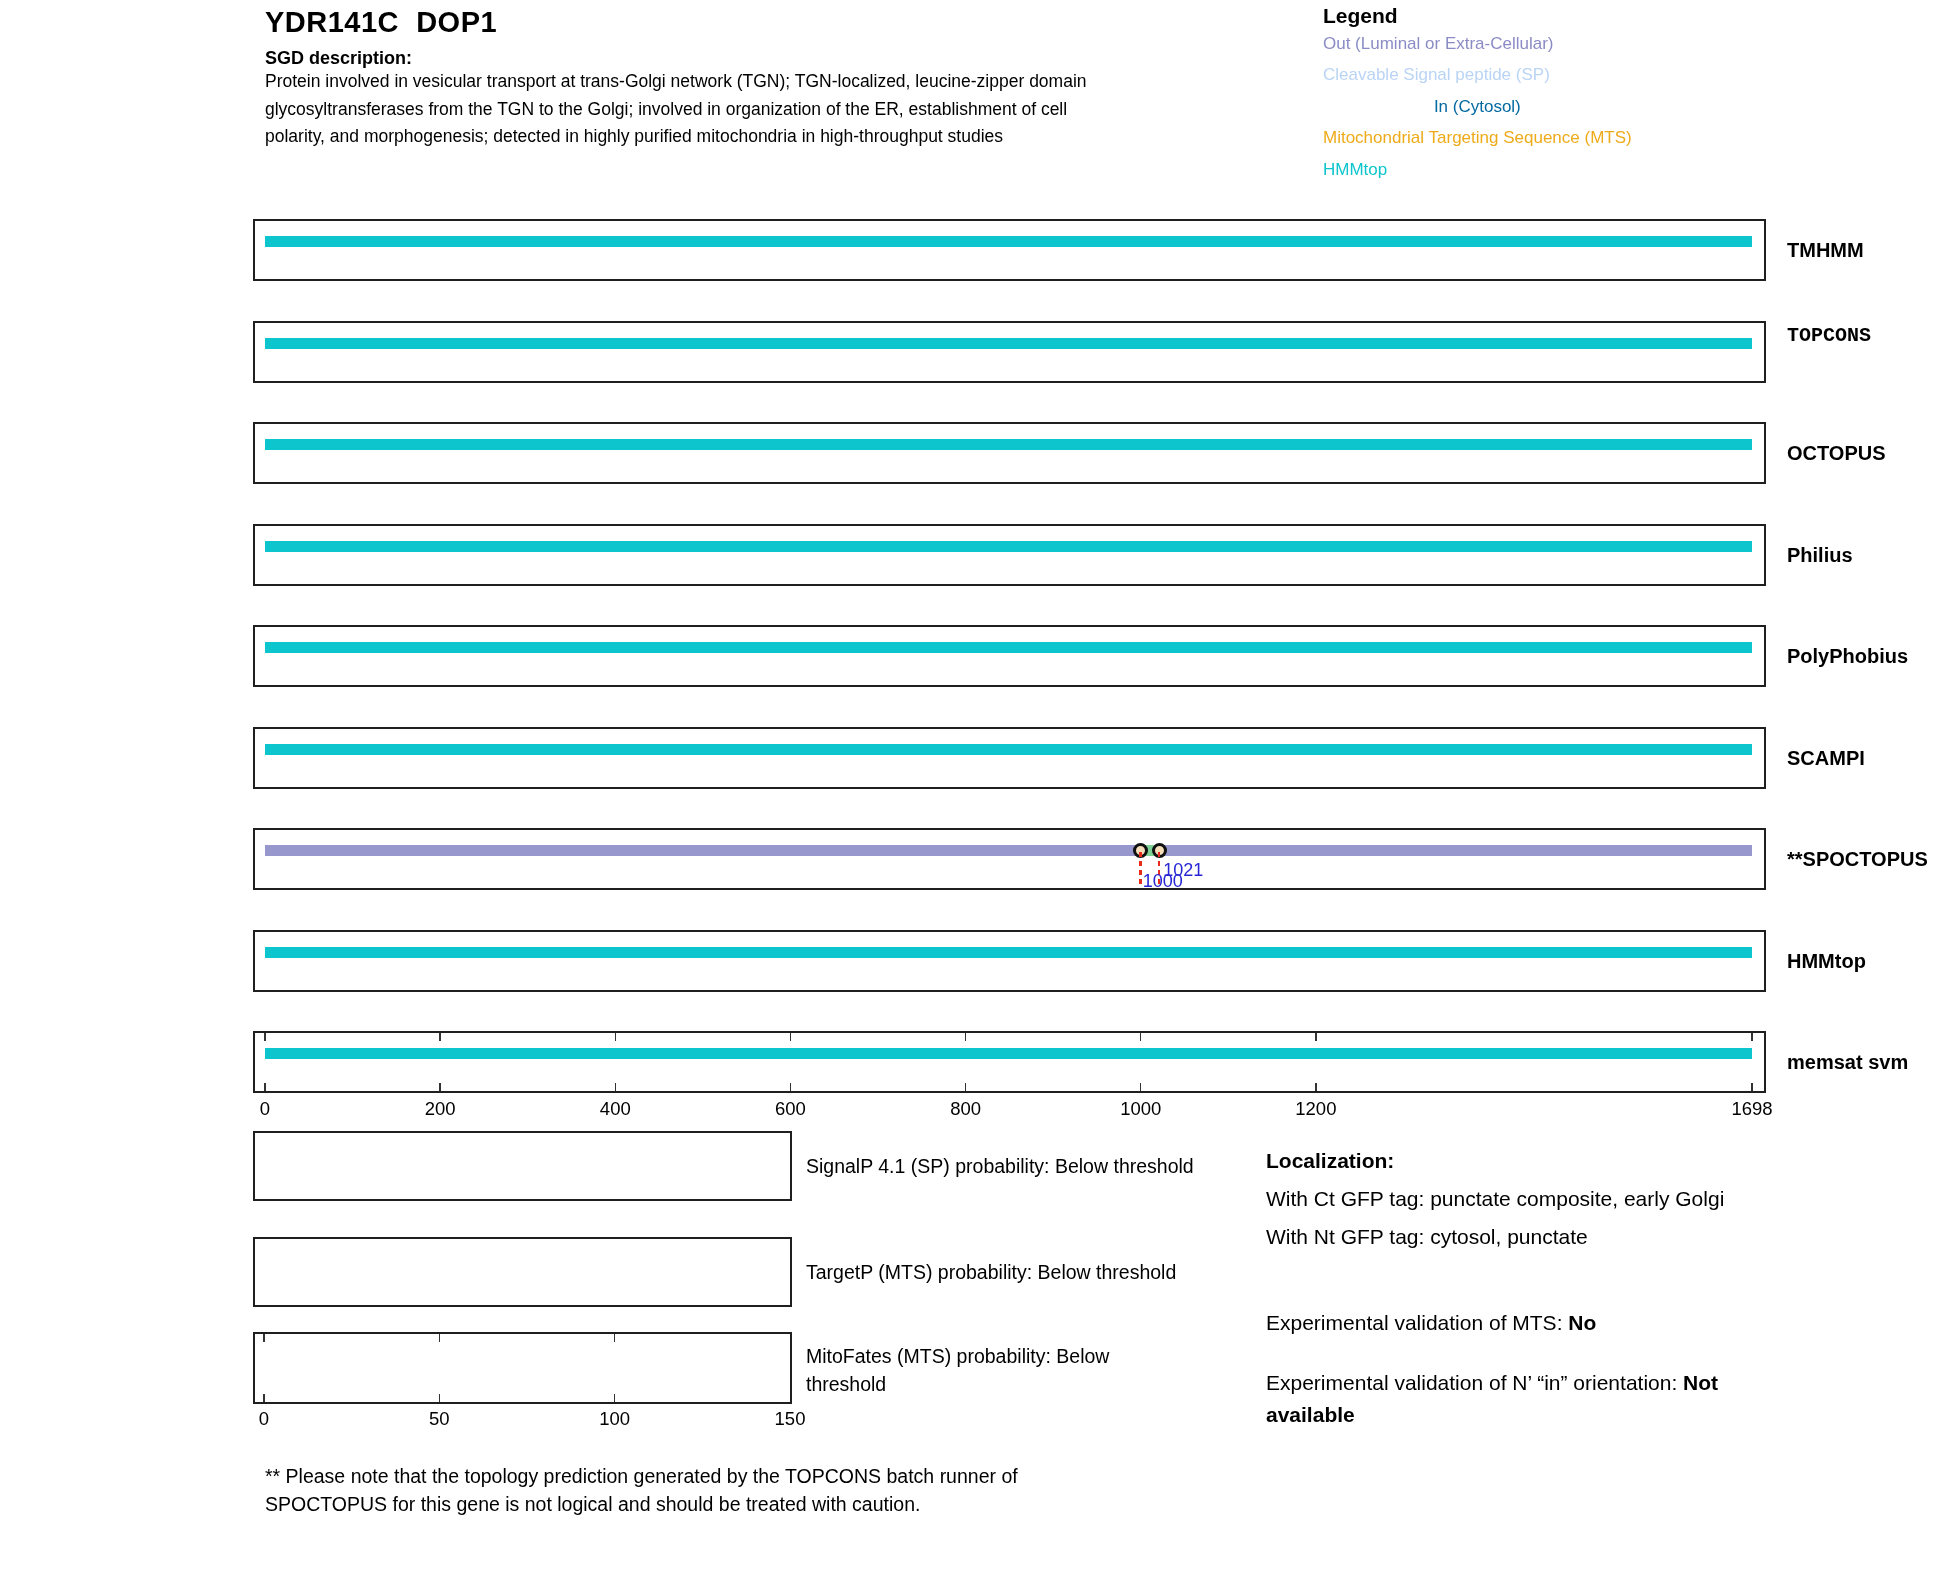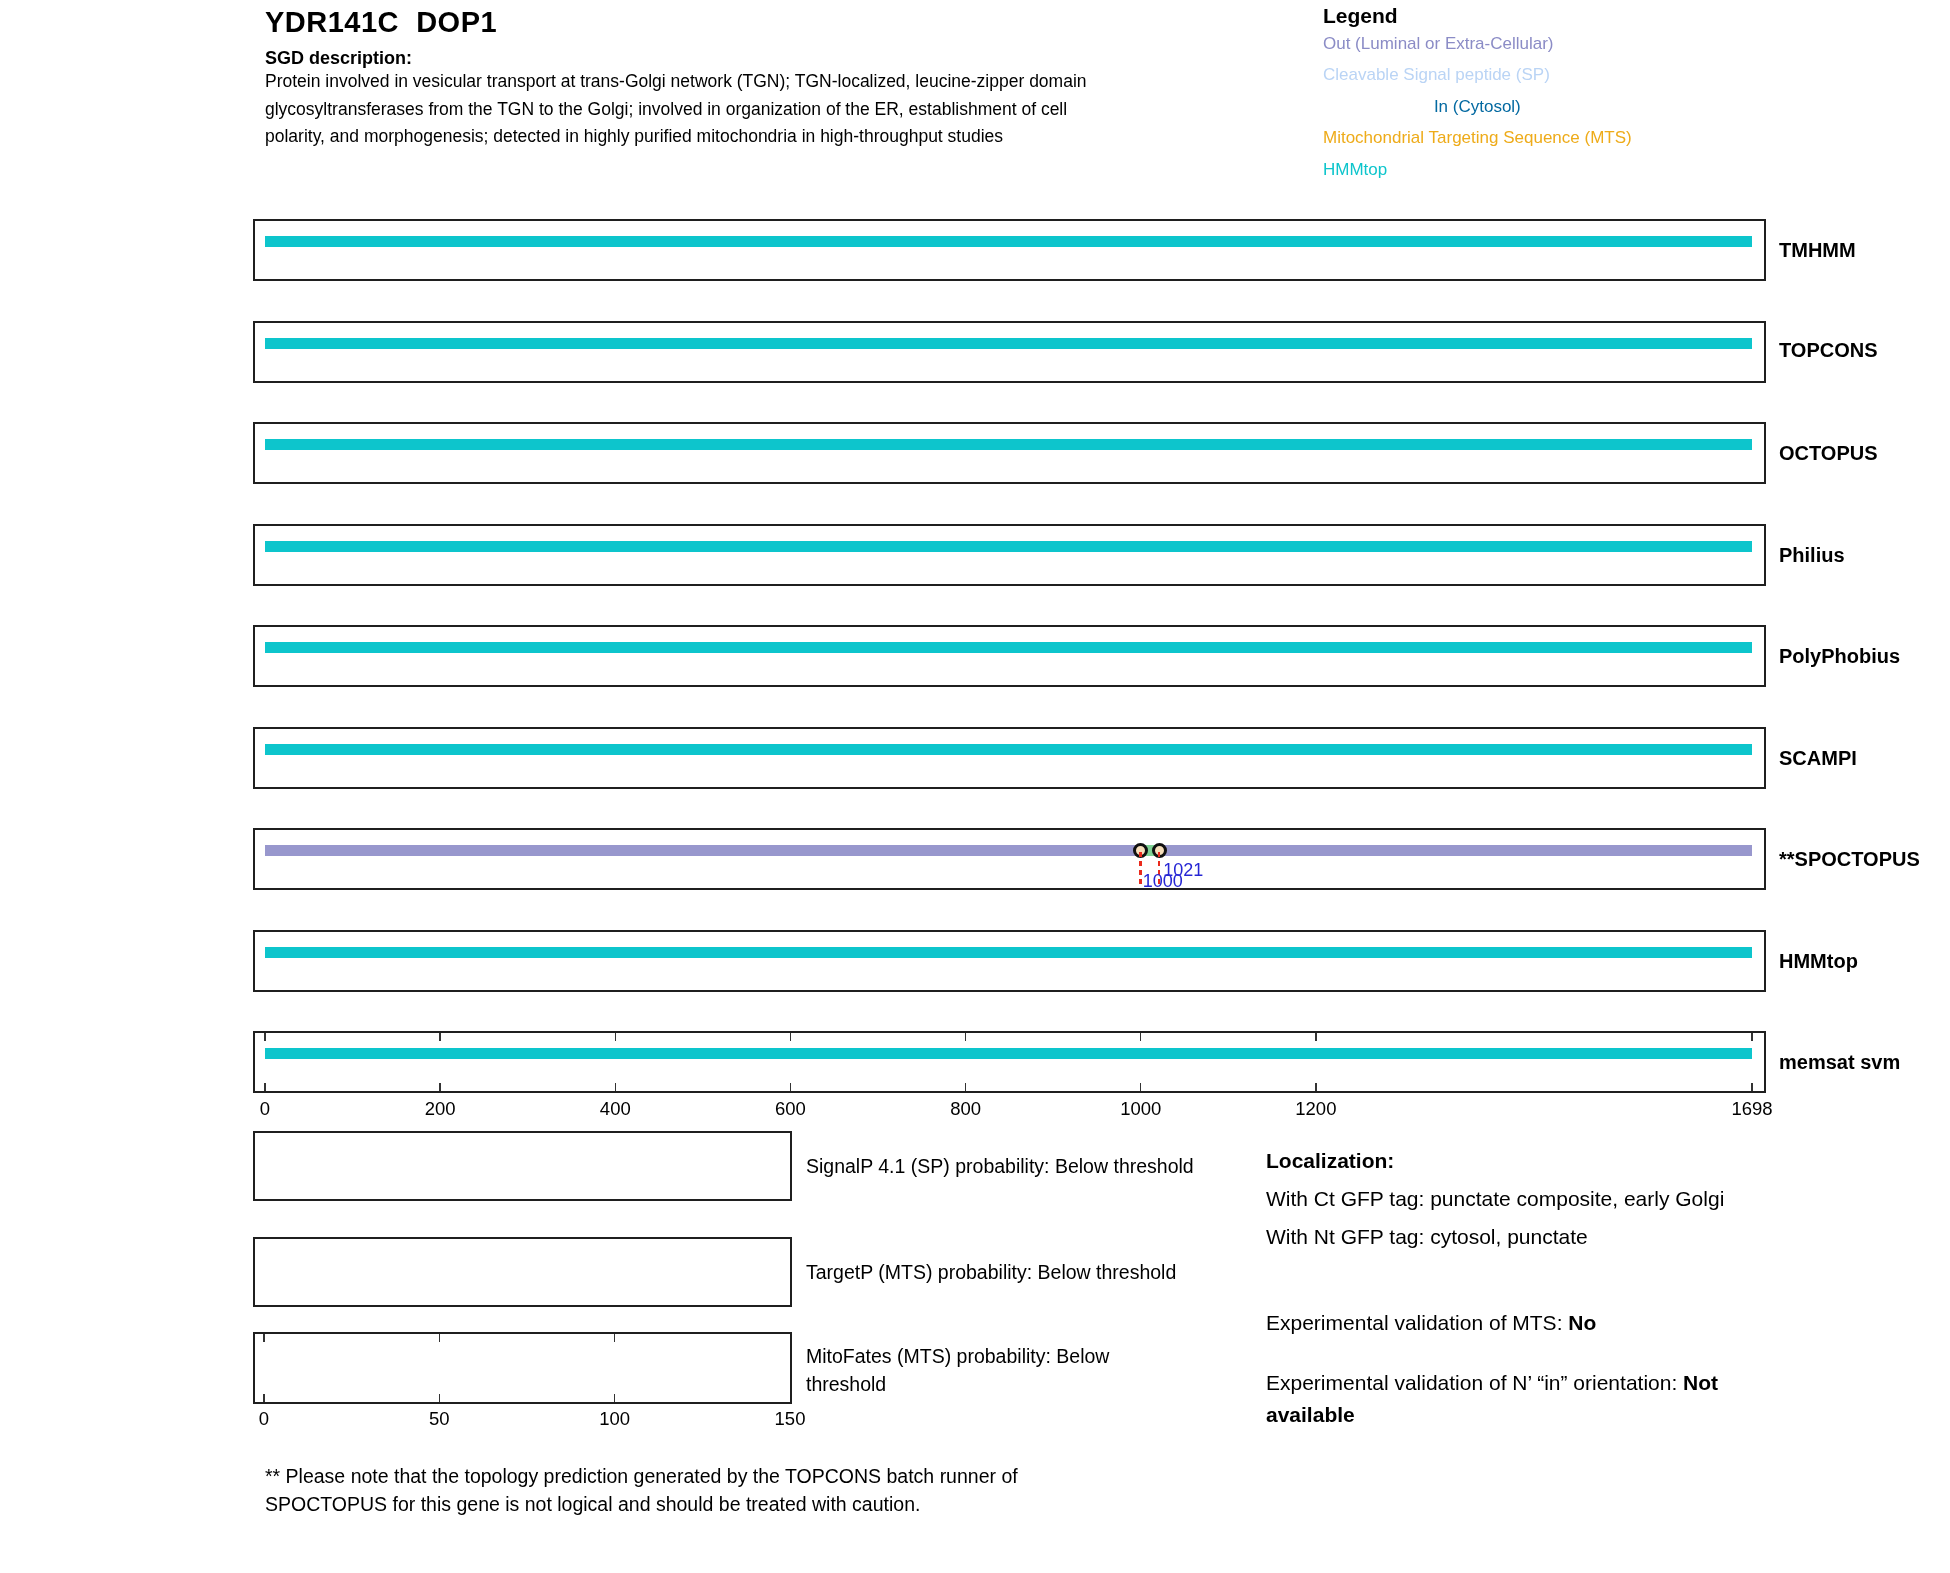--- a/index.html
+++ b/index.html
@@ -15,21 +15,21 @@
   .legend-item{font-size:17px;font-weight:normal;line-height:31.4px;white-space:pre;}
   .track-box{position:absolute;box-sizing:border-box;border:2px solid #1f1f1f;background:#fff;}
   .bar-seg{position:absolute;}
   .cut-line{position:absolute;width:2.5px;z-index:3;
     background:repeating-linear-gradient(to bottom,#ea2a1c 0 5px,rgba(0,0,0,0) 5px 9px);}
   .boundary-circle{position:absolute;width:15px;height:15px;border-radius:50%;
     border:3px solid #111;background:#f6debb;box-sizing:border-box;z-index:2;}
   .pos-label{position:absolute;font-size:18px;line-height:1;color:#2626d4;z-index:4;white-space:pre;}
   .tick{position:absolute;width:1.5px;height:8px;background:#333;}
   .tick-label{position:absolute;width:80px;text-align:center;font-size:18.5px;}
-  .track-label{position:absolute;font-size:20px;font-weight:bold;line-height:24px;white-space:pre;}
+  .track-label{position:absolute;font-size:20px;font-weight:bold;line-height:24px;white-space:pre;margin-left:8px;}
   .prob-box{position:absolute;box-sizing:border-box;border:2px solid #1f1f1f;background:#fff;}
   .prob-label{font-size:19.5px;line-height:28px;white-space:pre;}
   .loc-text{font-size:21px;line-height:26px;white-space:pre;}
   .loc-bold{font-weight:bold;}
   .footnote-line{font-size:19.5px;line-height:28px;white-space:pre;}
 </style>
 </head>
 <body>
 
 <div id="page">
@@ -52,21 +52,21 @@
   </div>
 
   <div id="tracks">
       <div class="track-box" style="left: 253px; top: 219px; width: 1513px; height: 62px;">
         <div class="bar-seg" style="left: 10px; top: 15px; width: 1487px; height: 11px; background: rgb(13, 197, 204);"></div>
       </div>
       <div class="track-label" style="left: 1779px; top: 238px;">TMHMM</div>
       <div class="track-box" style="left: 253px; top: 321px; width: 1513px; height: 62px;">
         <div class="bar-seg" style="left: 10px; top: 15px; width: 1487px; height: 11px; background: rgb(13, 197, 204);"></div>
       </div>
-      <div class="track-label" style="left: 1779px; top: 338px;">TOPCONS</div>
+      <div class="track-label" style="left: 1779px; top: 324px; font-family: Liberation Mono, monospace;">TOPCONS</div>
       <div class="track-box" style="left: 253px; top: 422px; width: 1513px; height: 62px;">
         <div class="bar-seg" style="left: 10px; top: 15px; width: 1487px; height: 11px; background: rgb(13, 197, 204);"></div>
       </div>
       <div class="track-label" style="left: 1779px; top: 441px;">OCTOPUS</div>
       <div class="track-box" style="left: 253px; top: 524px; width: 1513px; height: 62px;">
         <div class="bar-seg" style="left: 10px; top: 15px; width: 1487px; height: 11px; background: rgb(13, 197, 204);"></div>
       </div>
       <div class="track-label" style="left: 1779px; top: 543px;">Philius</div>
       <div class="track-box" style="left: 253px; top: 625px; width: 1513px; height: 62px;">
         <div class="bar-seg" style="left: 10px; top: 15px; width: 1487px; height: 11px; background: rgb(13, 197, 204);"></div>

